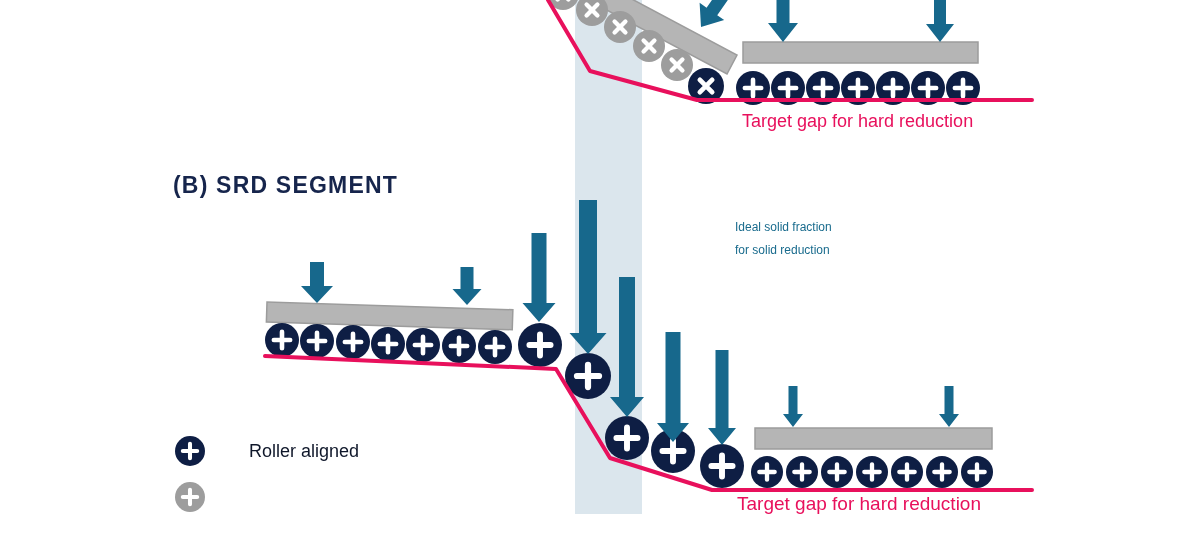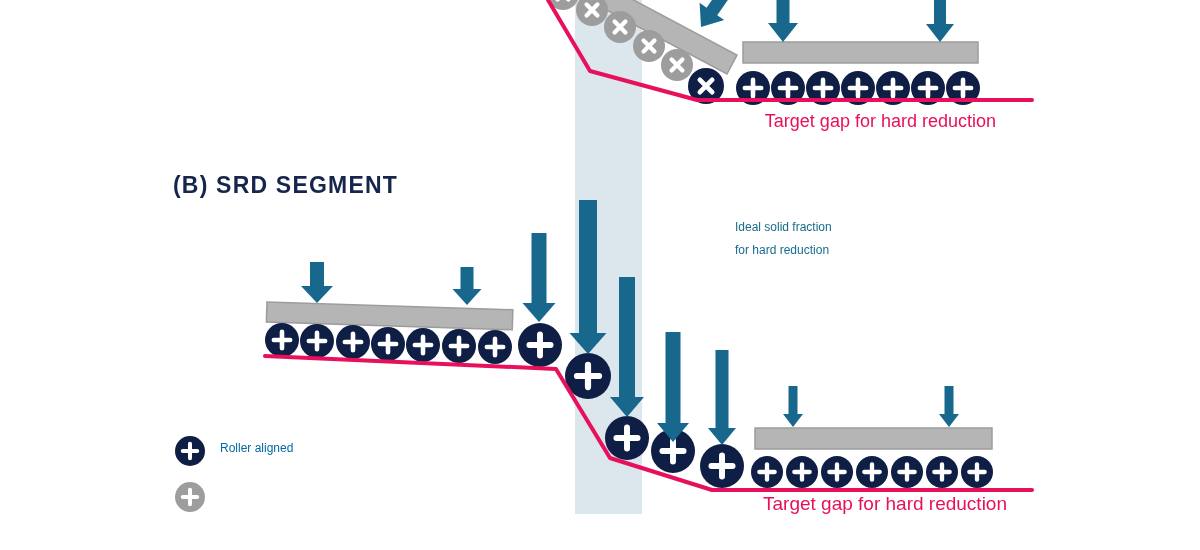--- a/index.html
+++ b/index.html
@@ -4,24 +4,24 @@
 <style>
   html,body{margin:0;padding:0;background:#ffffff;}
   #stage{
     position:relative;width:1200px;height:550px;overflow:hidden;background:#ffffff;
     font-family:"Liberation Sans",sans-serif;
   }
   #diagram{position:absolute;left:0;top:0;}
   .lbl{position:absolute;white-space:nowrap;}
   .segment-title{left:173px;top:172px;font-size:23px;font-weight:600;letter-spacing:1.2px;color:#16254c;}
   .ideal-label{left:735px;top:216px;font-size:12px;line-height:23px;font-weight:500;color:#196b8d;white-space:normal;width:200px;}
-  .gap-label{color:#e8105c;font-weight:500;text-align:right;}
+  .gap-label{color:#e8105c;font-weight:500;text-align:left;}
   .gap-top{left:742px;top:111px;width:254px;font-size:18px;}
   .gap-bottom{left:737px;top:493px;width:270px;font-size:19px;}
-  .legend-label{color:#0369a1;font-size:12px;font-weight:400;}
+  .legend-label{color:#0f172a;font-size:18px;font-weight:400;margin-left:29px;}
   .legend-1{left:220px;top:441px;}
   .legend-2{left:220px;top:487px;}
 </style>
 </head>
 <body>
 
 <div id="stage">
 
   <svg id="diagram" width="1200" height="550" viewBox="0 0 1200 550" xmlns="http://www.w3.org/2000/svg">
       <rect x="575" y="0" width="67" height="514" fill="#dbe6ed"></rect>
@@ -110,21 +110,21 @@
       <polygon points="788.5,386 797.5,386 797.5,414 803,414 793,427 783,414 788.5,414" fill="#17688c"></polygon>
       <polygon points="944.5,386 953.5,386 953.5,414 959,414 949,427 939,414 944.5,414" fill="#17688c"></polygon>
       <polyline points="548,0 590,71 697,100 1032,100" fill="none" stroke="#e8105c" stroke-width="4" stroke-linejoin="round" stroke-linecap="round"></polyline>
       <polyline points="265,356 556,369 610,458 712,490 1032,490" fill="none" stroke="#e8105c" stroke-width="4" stroke-linejoin="round" stroke-linecap="round"></polyline>
     </svg>
 
   <div class="lbl segment-title">(B) SRD SEGMENT</div>
 
   <div class="lbl ideal-label">
     <div>Ideal solid fraction</div>
-    <div>for hard reduction</div>
+    <div>for solid reduction</div>
   </div>
 
   <div class="lbl gap-label gap-top">Target gap for hard reduction</div>
 
   <div class="lbl gap-label gap-bottom">Target gap for hard reduction</div>
 
   <div class="lbl legend-label legend-1">Roller aligned</div>
 
 
 </div>

